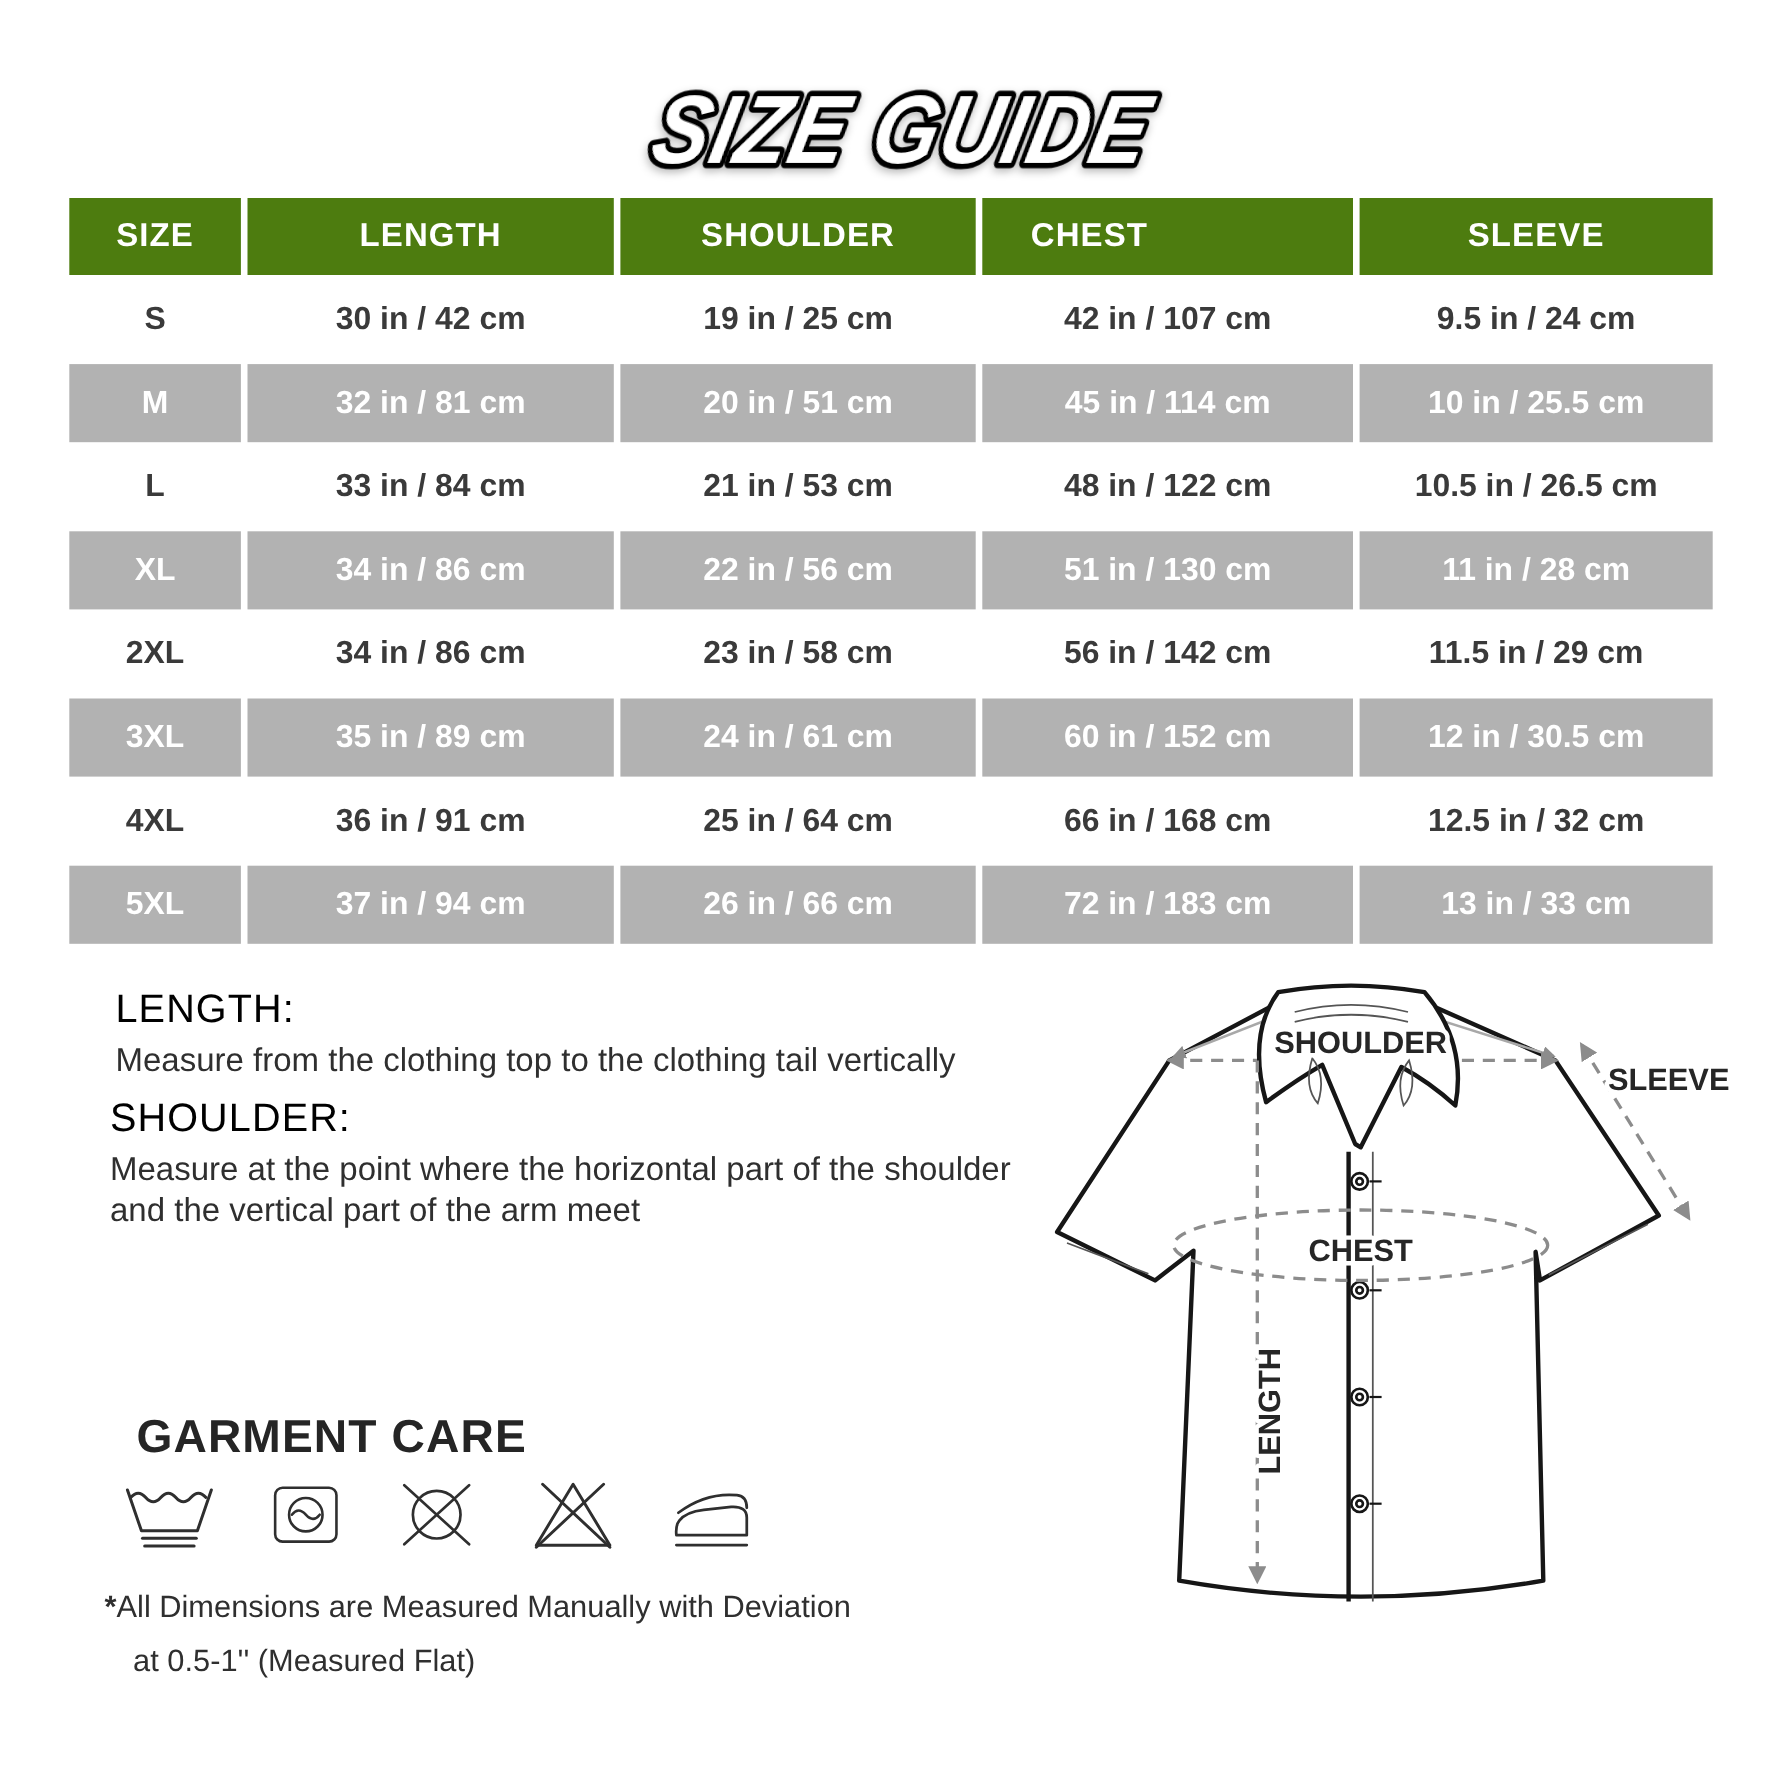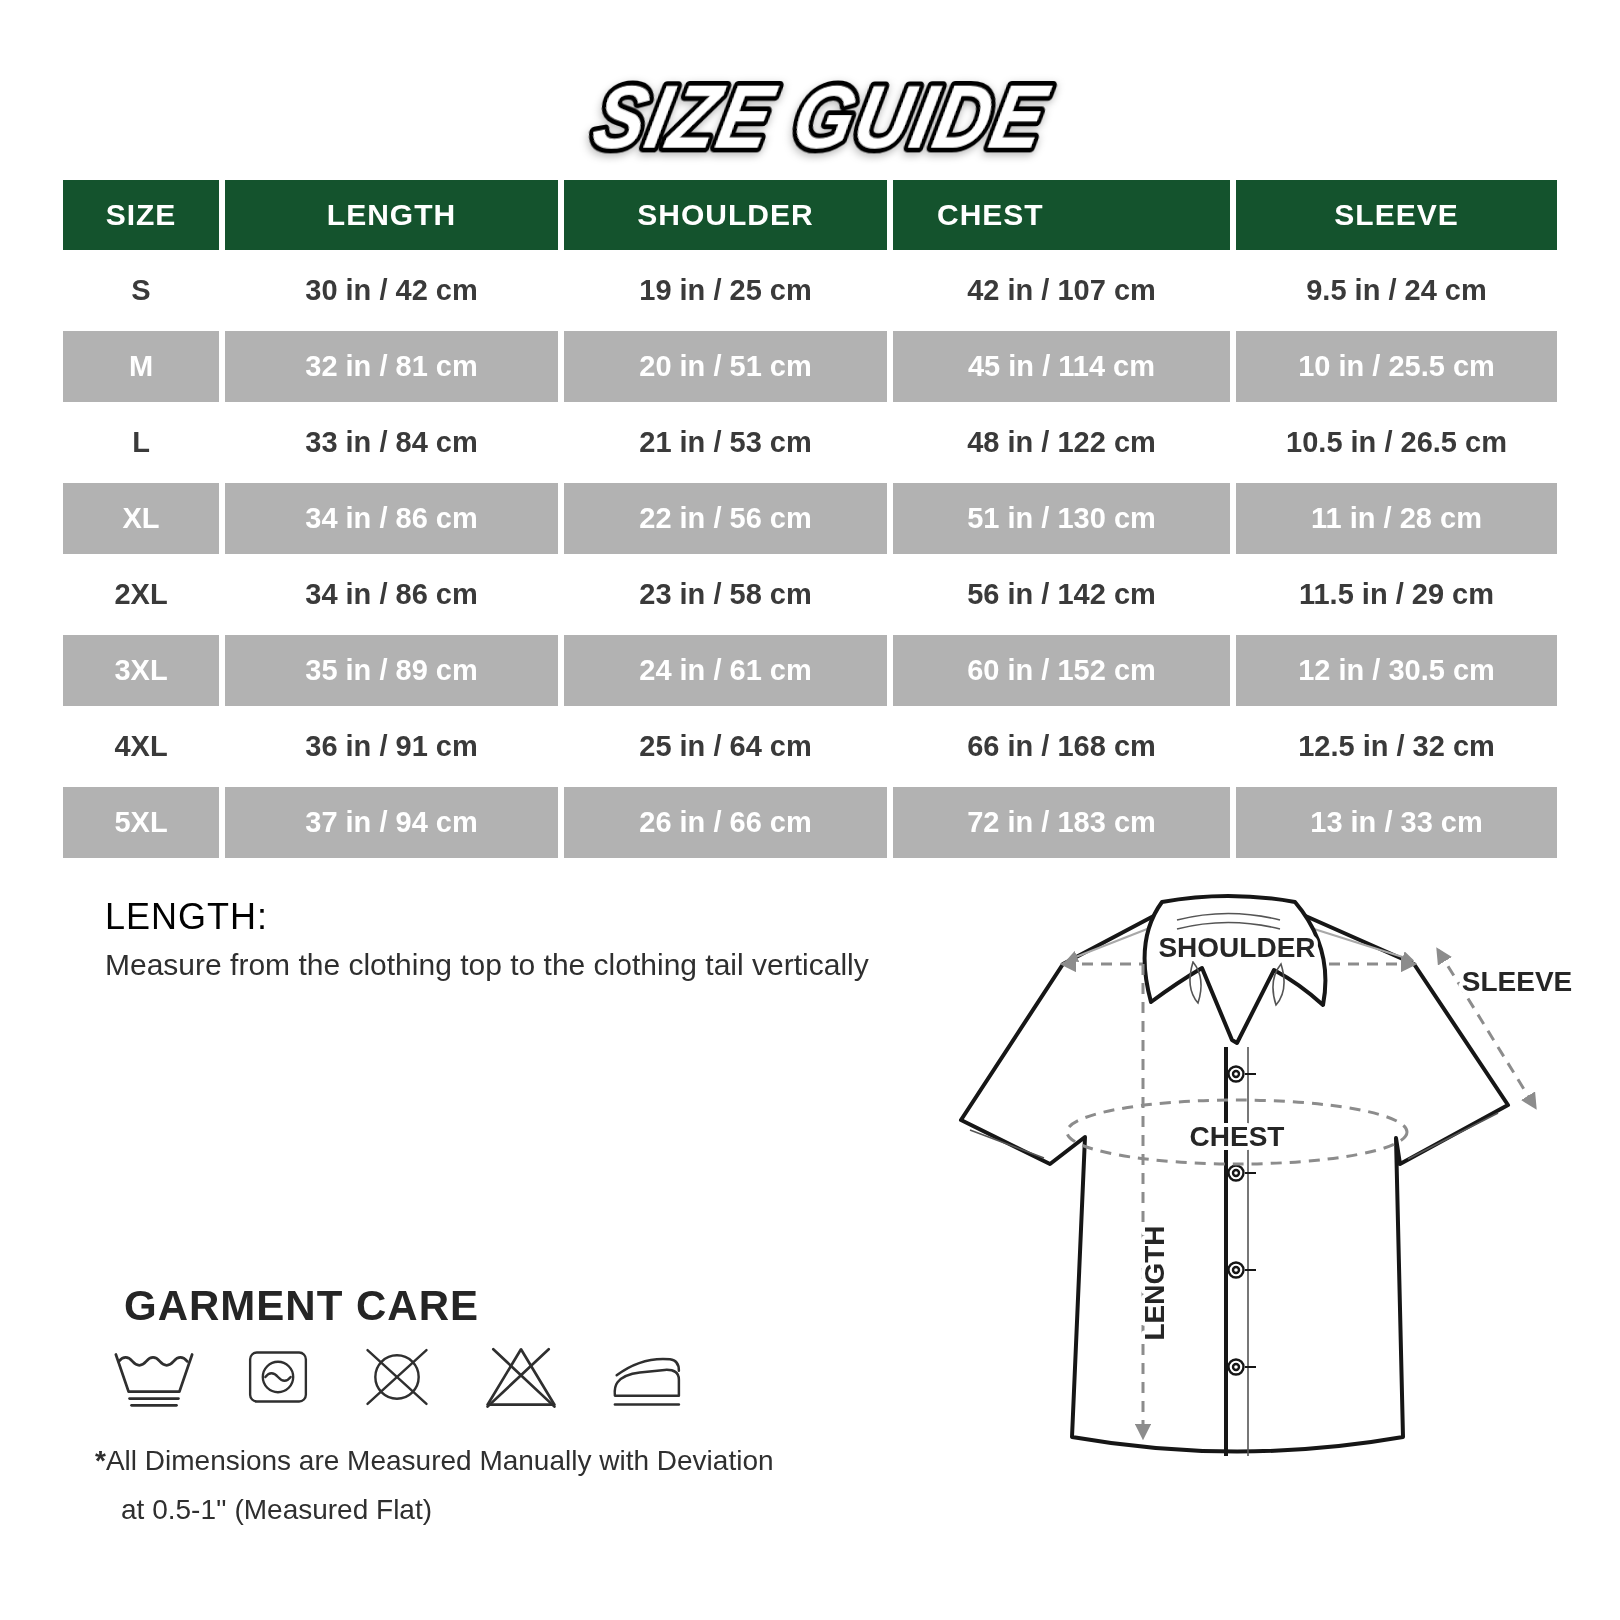--- a/index.html
+++ b/index.html
@@ -10,21 +10,21 @@
   .title-svg{position:absolute;left:0;top:36px;width:1620px;height:150px;display:block;}
   .title-svg text{font-family:"Liberation Sans", sans-serif;font-weight:bold;font-style:italic;
         font-size:88px;letter-spacing:2px;fill:#ffffff;stroke:#000000;stroke-width:10px;
         paint-order:stroke;stroke-linejoin:round;}
 
   
   .size-table{position:absolute;left:63px;top:180px;width:1494px;
         display:grid;grid-template-columns:156px 333px 323px 337px 321px;
         column-gap:6px;row-gap:5px;}
   .tr{display:contents;}
-  .th{background:#14532d;color:#ffffff;height:70px;display:flex;align-items:center;
+  .th{background:#4d7c0f;color:#ffffff;height:70px;display:flex;align-items:center;
         justify-content:center;font-weight:bold;font-size:30px;letter-spacing:1px;}
   .th.left{justify-content:flex-start;padding-left:44px;box-sizing:border-box;}
   .td{height:71px;display:flex;align-items:center;justify-content:center;
         font-weight:bold;font-size:29px;background:#ffffff;color:#3a3a3a;}
   .tr.shaded .td{background:#b2b2b2;color:#ffffff;}
 
   
   .def{position:absolute;}
   .def .term{font-weight:normal;font-size:36px;color:#000000;letter-spacing:1px;margin:0 0 8px 0;}
   .def .desc{font-size:30px;line-height:37px;color:#2f2f2f;margin:0;}
@@ -133,20 +133,24 @@
       <div class="td">37 in / 94 cm</div>
       <div class="td">26 in / 66 cm</div>
       <div class="td">72 in / 183 cm</div>
       <div class="td">13 in / 33 cm</div>
     </div>
   </div>
 
   <div class="def" id="def-length">
     <p class="term">LENGTH:</p>
     <p class="desc">Measure from the clothing top to the clothing tail vertically</p>
+  </div>
+  <div class="def" id="def-shoulder">
+    <p class="term">SHOULDER:</p>
+    <p class="desc">Measure at the point where the horizontal part of the shoulder and the vertical part of the arm meet</p>
   </div>
 
   <p class="care-heading">GARMENT CARE</p>
   <div class="care-icons">
     <svg width="88" height="70" viewBox="0 0 90 70">
       <path d="M6,12 L19,50 L71,50 L84,12"></path>
       <path d="M9,19 Q16,11 23,19 Q30,27 37,19 Q44,11 51,19 Q58,27 65,19 Q72,11 79,19"></path>
       <line x1="20" y1="57" x2="70" y2="57"></line>
       <line x1="22" y1="64" x2="68" y2="64"></line>
     </svg>

